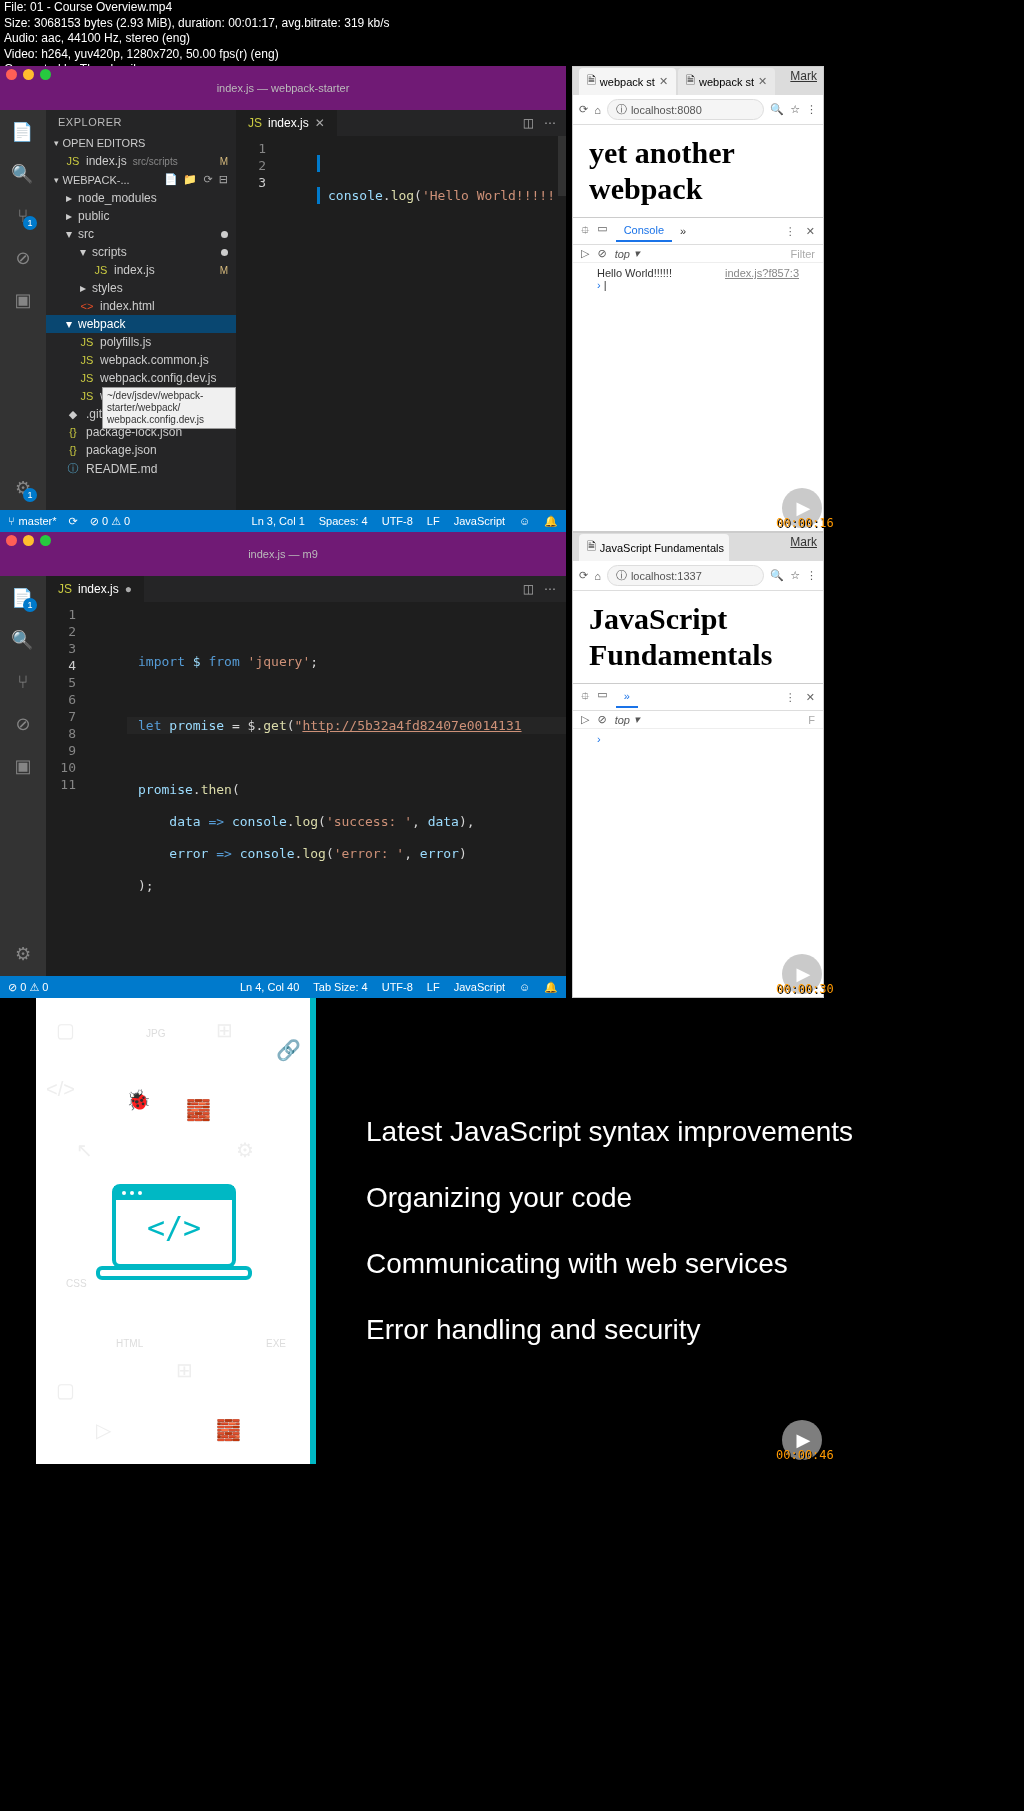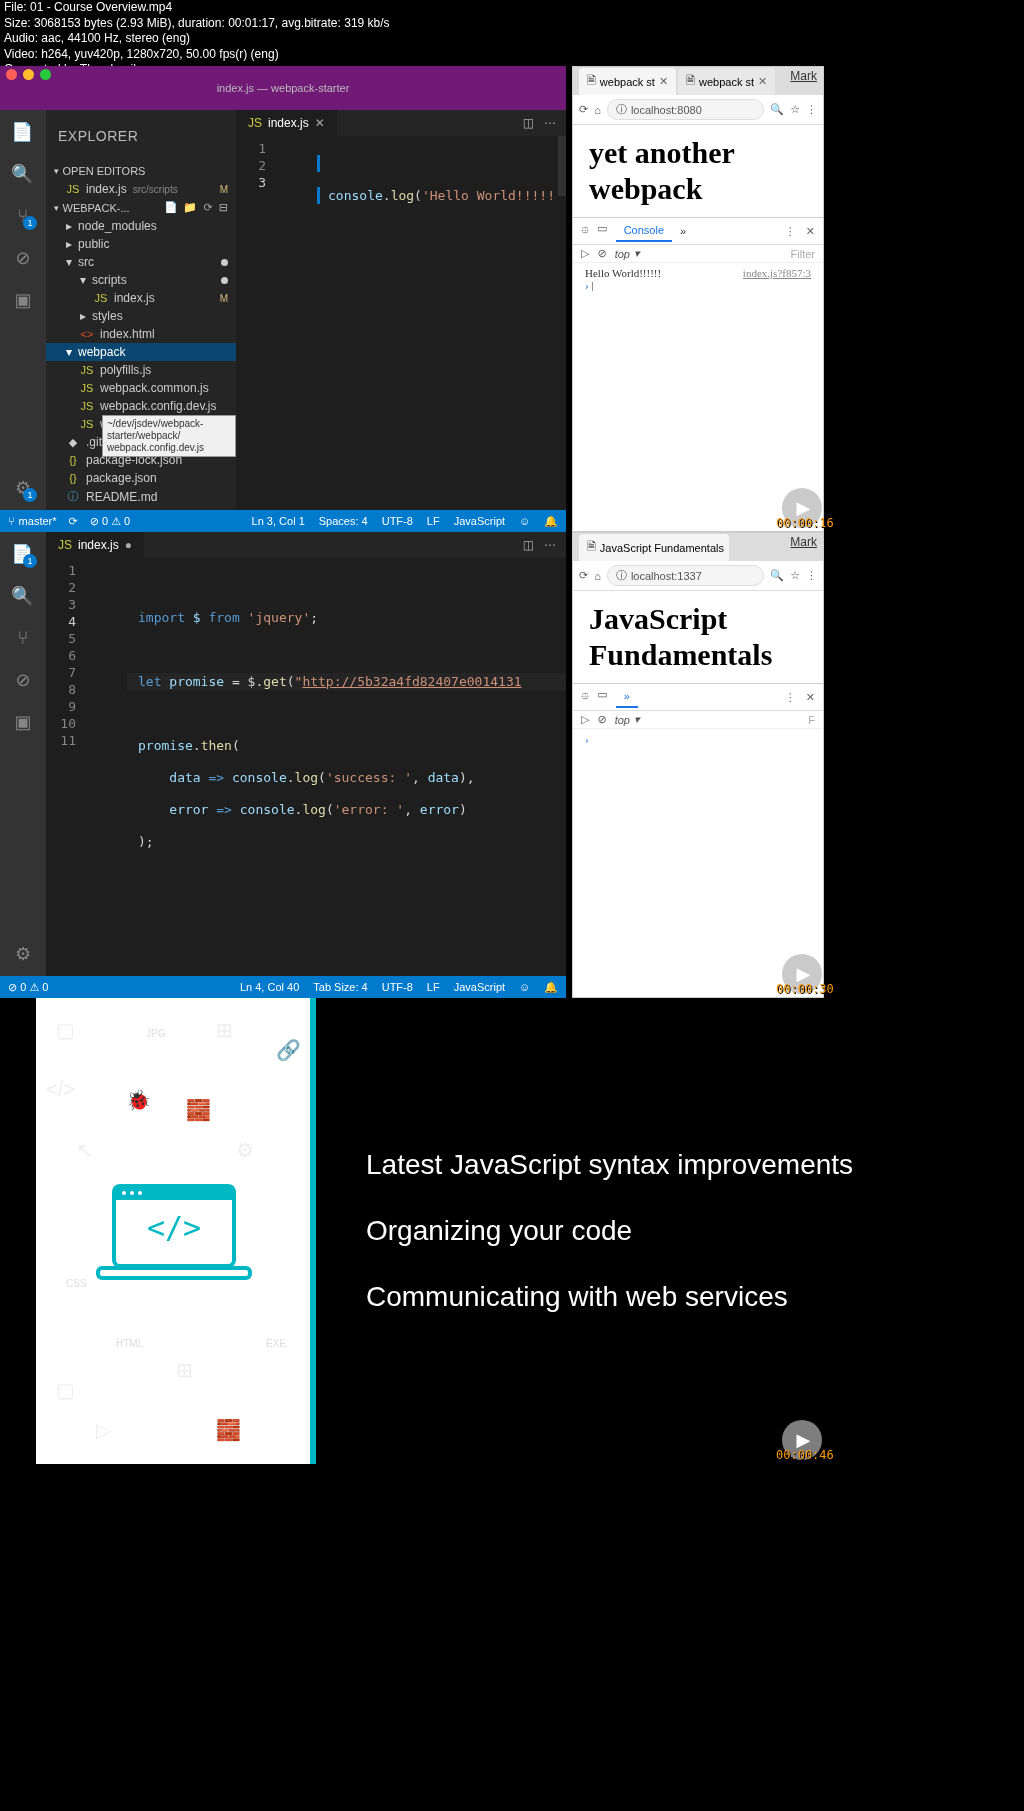--- a/index.html
+++ b/index.html
@@ -15,21 +15,21 @@
 .traffic-lights { position: absolute; left: 6px; top: 3px; display: flex; gap: 6px; }
 .tl { width: 11px; height: 11px; border-radius: 50%; }
 .tl-r { background: #ff5f56; } .tl-y { background: #ffbd2e; } .tl-g { background: #27c93f; }
 .vscode-body { display: flex; flex: 1; overflow: hidden; }
 .activity-bar { width: 46px; background: #333; display: flex; flex-direction: column; align-items: center; padding-top: 10px; gap: 18px; position: relative; }
 .activity-bar .ab-icon { width: 24px; height: 24px; display: flex; align-items: center; justify-content: center; font-size: 18px; color: #858585; cursor: pointer; position: relative; }
 .activity-bar .ab-icon.active { color: #fff; }
 .ab-badge { position: absolute; bottom: -2px; right: -2px; background: #007acc; color: #fff; border-radius: 8px; font-size: 9px; min-width: 14px; height: 14px; line-height: 14px; text-align: center; }
 .ab-bottom { margin-top: auto; margin-bottom: 10px; }
 .sidebar { width: 190px; background: #252526; display: flex; flex-direction: column; }
-.sidebar-header { font-size: 14px; color: #bbb; padding: 18px 12px; letter-spacing: 0.5px; }
+.sidebar-header { font-size: 11px; color: #bbb; padding: 6px 12px; letter-spacing: 0.5px; }
 .section-title { font-size: 11px; color: #ccc; padding: 3px 8px; display: flex; align-items: center; gap: 4px; }
 .section-title .chev { font-size: 9px; }
 .section-title .icons { margin-left: auto; display: flex; gap: 6px; color: #aaa; }
 .tree-item { display: flex; align-items: center; gap: 6px; padding: 2px 8px; font-size: 12px; color: #ccc; cursor: pointer; }
 .tree-item.d1 { padding-left: 20px; } .tree-item.d2 { padding-left: 34px; } .tree-item.d3 { padding-left: 48px; }
 .tree-item.selected { background: #094771; color: #fff; }
 .tree-item .fi { width: 14px; font-size: 11px; text-align: center; }
 .tree-item .dot { width: 7px; height: 7px; border-radius: 50%; background: #ccc; margin-left: auto; }
 .tree-item .m-badge { margin-left: auto; color: #d7ba7d; font-size: 10px; }
 .fi-js { color: #cbcb41; } .fi-html { color: #e44d26; } .fi-json { color: #cbcb41; } .fi-md { color: #519aba; }
@@ -66,21 +66,21 @@
 .browser-body h1 { font-size: 30px; font-weight: bold; line-height: 1.2; }
 
 .devtools { border-top: 1px solid #ccc; font-size: 11px; color: #333; }
 .dt-tabs { display: flex; align-items: center; border-bottom: 1px solid #ddd; padding: 2px 0; }
 .dt-tab { padding: 4px 8px; color: #555; }
 .dt-tab.active { color: #1a73e8; border-bottom: 2px solid #1a73e8; }
 .dt-tabs .dt-icons { margin-left: auto; display: flex; gap: 10px; padding-right: 8px; color: #666; }
 .dt-tabs .dt-left { display: flex; gap: 8px; padding: 0 8px; color: #666; }
 .dt-filter { display: flex; align-items: center; gap: 8px; padding: 2px 8px; border-bottom: 1px solid #eee; color: #555; }
 .dt-filter .scope { display: flex; align-items: center; gap: 4px; font-style: italic; }
-.dt-console { padding: 4px 12px; font-family: Liberation Serif, serif; font-size: 11px; }
+.dt-console { padding: 4px 24px; font-family: Liberation Sans, sans-serif; font-size: 11px; }
 .dt-console .log-line { display: flex; justify-content: space-between; }
 .dt-console .src { color: #888; text-decoration: underline; }
 .dt-console .prompt { color: #1a73e8; }
 
 .play-overlay { position: absolute; width: 40px; height: 40px; border-radius: 50%; background: rgba(180,180,180,0.7); display: flex; align-items: center; justify-content: center; }
 .play-overlay::after { content: "▶"; color: #fff; font-size: 18px; margin-left: 3px; }
 .timestamp { position: absolute; color: #ff9900; font-size: 12px; font-family: monospace; text-shadow: 1px 1px 0 #000; }
 
 
 .slide { display: flex; background: #000; }
@@ -312,20 +312,28 @@
         <span class="src">index.js?f857:3</span>
       </div>
       <div><span class="prompt">›</span> |</div>
     </div>
   </div>
 </div>
 <div class="play-overlay" style="left:782px;top:488px"></div>
 <div class="timestamp" style="left:776px;top:516px">00:00:16</div>
 
 <div class="panel vscode" style="left:0; top:532px; width:566px; height:466px;">
+  <div class="vscode-title">
+    <div class="traffic-lights">
+      <div class="tl tl-r"></div>
+      <div class="tl tl-y"></div>
+      <div class="tl tl-g"></div>
+    </div>
+    <span>index.js — m9</span>
+  </div>
   <div class="vscode-body">
     <div class="activity-bar">
       <div class="ab-icon active">📄<span class="ab-badge">1</span></div>
       <div class="ab-icon">🔍</div>
       <div class="ab-icon">⑂</div>
       <div class="ab-icon">⊘</div>
       <div class="ab-icon">▣</div>
       <div class="ab-icon ab-bottom">⚙</div>
     </div>
     <div class="editor-area">
@@ -463,16 +471,17 @@
         <circle cx="36" cy="15" r="2" fill="#fff"></circle>
         <circle cx="44" cy="15" r="2" fill="#fff"></circle>
       <text x="78" y="60" text-anchor="middle" font-size="30" fill="#00b8c4" font-family="monospace">&lt;/&gt;</text>
       <rect x="2" y="90" width="152" height="10" rx="4" fill="none" stroke="#00b8c4" stroke-width="4"></rect>
     </svg>
   </div>
   <div class="slide-right">
     <div class="slide-bullet">Latest JavaScript syntax improvements</div>
     <div class="slide-bullet">Organizing your code</div>
     <div class="slide-bullet">Communicating with web services</div>
+    <div class="slide-bullet">Error handling and security</div>
   </div>
 </div>
 <div class="play-overlay" style="left:782px;top:1420px"></div>
 <div class="timestamp" style="left:776px;top:1448px">00:00:46</div>
 
 </body></html>

